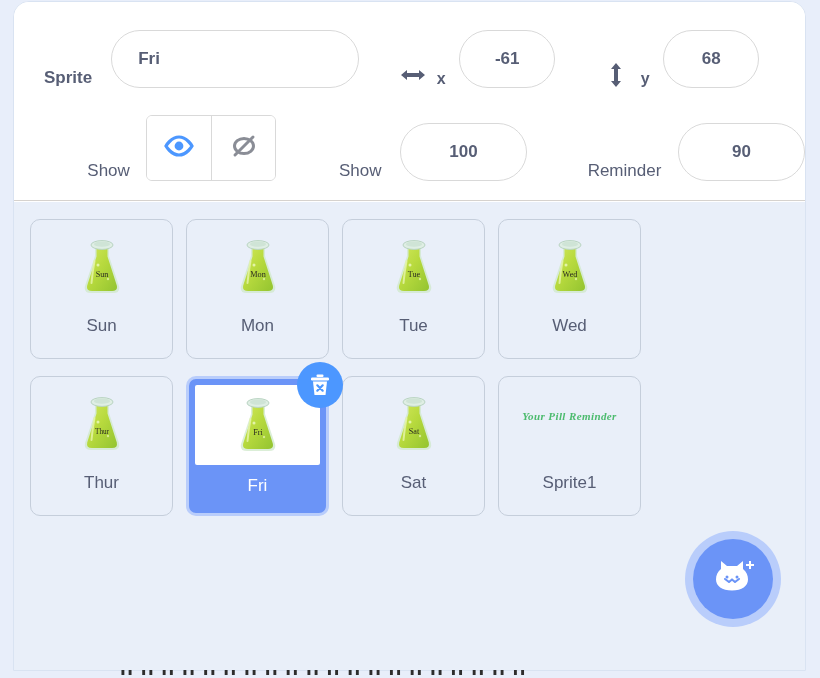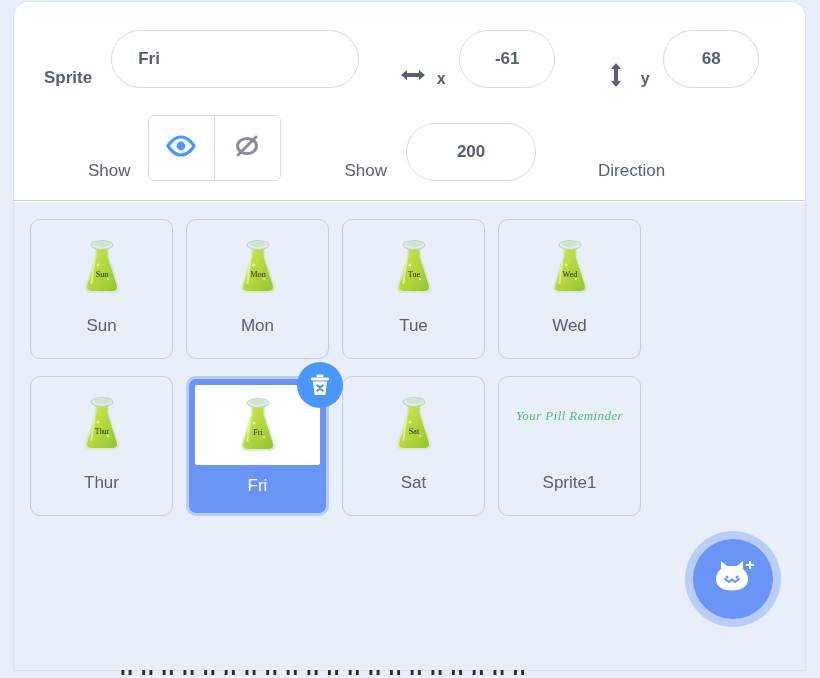--- a/index.html
+++ b/index.html
@@ -211,23 +211,23 @@
     display: flex;
     align-items: center;
     justify-content: center;
     cursor: pointer;
     z-index: 5;
   }
 
   
   .text-sprite {
     color: #4cbb6e;
-    font-size: 13px;
+    font-size: 11px;
     font-style: italic;
-    font-weight: normal;
+    font-weight: bold;
     font-family: "Liberation Serif", serif;
     letter-spacing: 0.4px;
     white-space: nowrap;
     transform: translateY(-8px);
   }
 
   
   .add-sprite-btn {
     position: absolute;
     right: 24px;
@@ -337,26 +337,29 @@
                 <line x1="6" y1="21" x2="24" y2="3" stroke="#8a8d96" stroke-width="3" stroke-linecap="round"></line>
               </svg>
             </span>
           </div>
         </div>
 
         <div style="width:64px"></div>
         <div class="field-label regular">Show</div>
         <div style="width:19px"></div>
         <div class="pill-input num pill-size">
-          <span>200</span>
+          <span>100</span>
         </div>
 
         <div style="width:62px"></div>
-        <div class="field-label regular">Direction</div>
+        <div class="field-label regular">Reminder</div>
         <div style="width:17px"></div>
+        <div class="pill-input num pill-dir">
+          <span>90</span>
+        </div>
       </div>
 
     </div>
 
     <div class="sprite-selector">
       <div class="sprite-grid" id="sprite-grid">
           <div class="sprite-tile">
             <div class="tile-thumb">
   <svg width="56" height="66" viewBox="0 0 56 66">
     <defs>

